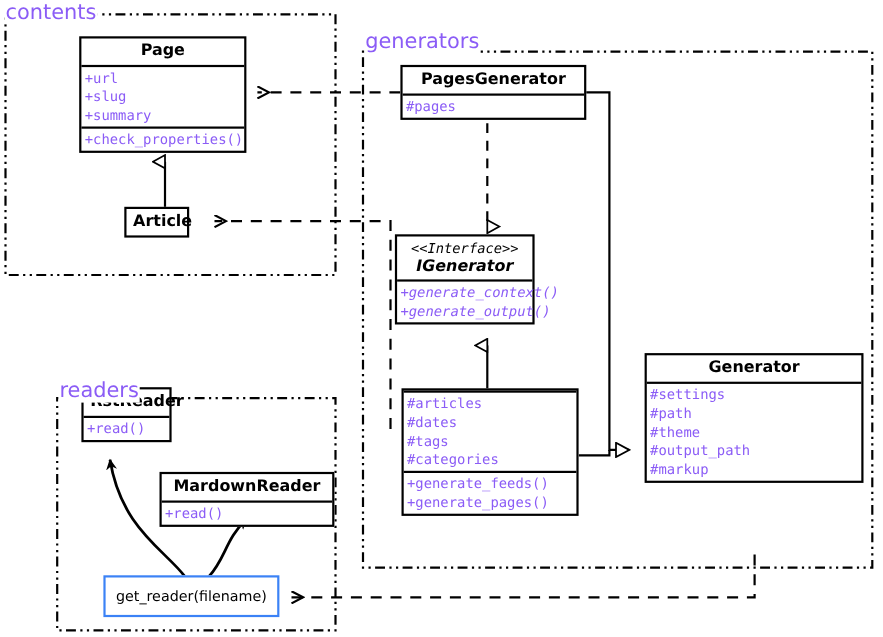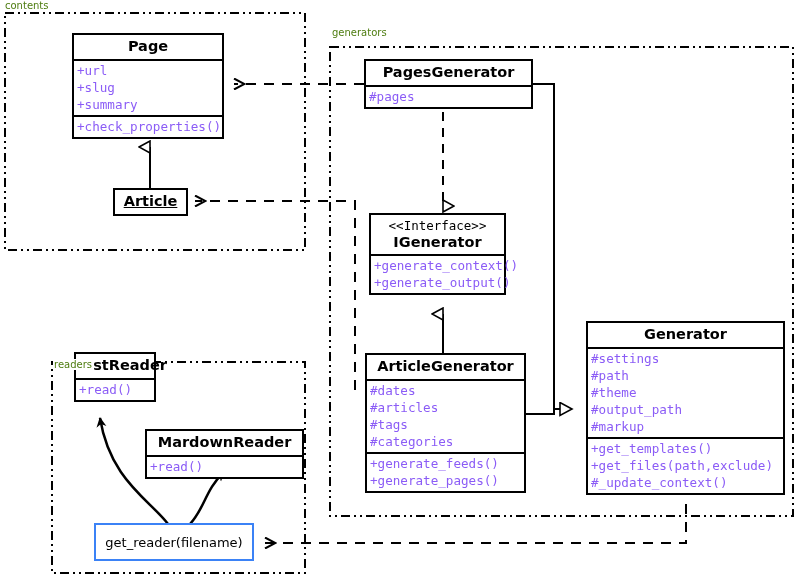--- a/index.html
+++ b/index.html
@@ -73,22 +73,22 @@
   }
   .uml-simple-label {
     font-family: "DejaVu Sans", sans-serif;
     font-size: 13px;
     white-space: nowrap;
   }
   
   .pkg-label {
     position: absolute;
     font-family: "DejaVu Sans", sans-serif;
-    font-size: 10px;
-    color: #4d7c0f;
+    font-size: 19px;
+    color: #8b5cf6;
     background: #ffffff;
     z-index: 6;
     white-space: nowrap;
     padding: 0 1px;
   }
 </style>
 </head>
 <body>
 
 <div id="canvas">
@@ -155,84 +155,78 @@
       <path d="M 168 524 C 150 500 110 480 100 418" marker-end="url(#solid-arrow)"></path>
     </g>
 
     <g stroke="#000000" stroke-width="2.5" fill="none">
       <path d="M 190 524 C 205 508 205 490 224 472" marker-end="url(#solid-arrow)"></path>
     </g>
   </svg>
 
   <div class="pkg-label" style="left:4px; top:0px;">contents</div>
   <div class="pkg-label" style="left:331px; top:27px;">generators</div>
-  <div class="pkg-label" style="left:53px; top:359px;text-align:center;">readers</div>
+  <div class="pkg-label" style="left:53px; top:344px;text-align:center;">readers</div>
 
   <div class="uml-class" style="left:72px; top:33px; width:152px;">
     <div class="uml-name">Page</div>
     <div class="uml-compartment uml-divider">
       <div class="uml-member">+url</div>
       <div class="uml-member">+slug</div>
       <div class="uml-member">+summary</div>
     </div>
     <div class="uml-compartment uml-divider">
       <div class="uml-member">+check_properties()</div>
     </div>
   </div>
 
-  <div class="uml-class" style="left:113px; top:188px; width:75px;text-decoration:underline;">
+  <div class="uml-class" style="left:113px; top:188px; width:59px;">
     <div class="uml-name">Article</div>
   </div>
 
   <div class="uml-class" style="left:364px; top:59px; width:169px;">
     <div class="uml-name">PagesGenerator</div>
     <div class="uml-compartment uml-divider">
       <div class="uml-member">#pages</div>
     </div>
   </div>
 
-  <div class="uml-class" style="left:369px; top:213px; width:137px;">
+  <div class="uml-class" style="left:359px; top:213px; width:127px;font-style:italic;">
     <div class="uml-name">
       <span class="uml-stereotype">&lt;&lt;Interface&gt;&gt;</span>
       <span>IGenerator</span>
     </div>
     <div class="uml-compartment uml-divider">
       <div class="uml-member">+generate_context()</div>
       <div class="uml-member">+generate_output()</div>
     </div>
   </div>
 
   <div class="uml-class" style="left:365px; top:353px; width:161px;">
-    <div class="uml-name">ArticleGenerator</div>
-    <div class="uml-compartment uml-divider">
+    <div class="uml-compartment uml-divider">
+      <div class="uml-member">#articles</div>
       <div class="uml-member">#dates</div>
-      <div class="uml-member">#articles</div>
       <div class="uml-member">#tags</div>
       <div class="uml-member">#categories</div>
     </div>
     <div class="uml-compartment uml-divider">
       <div class="uml-member">+generate_feeds()</div>
       <div class="uml-member">+generate_pages()</div>
     </div>
   </div>
 
   <div class="uml-class" style="left:586px; top:321px; width:199px;">
     <div class="uml-name">Generator</div>
     <div class="uml-compartment uml-divider">
       <div class="uml-member">#settings</div>
       <div class="uml-member">#path</div>
       <div class="uml-member">#theme</div>
       <div class="uml-member">#output_path</div>
       <div class="uml-member">#markup</div>
     </div>
-    <div class="uml-compartment uml-divider">
-      <div class="uml-member">+get_templates()</div>
-      <div class="uml-member">+get_files(path,exclude)</div>
-      <div class="uml-member">#_update_context()</div>
-    </div>
   </div>
 
   <div class="uml-class" style="left:74px; top:352px; width:82px;">
     <div class="uml-name">RstReader</div>
     <div class="uml-compartment uml-divider">
       <div class="uml-member">+read()</div>
     </div>
   </div>
 
   <div class="uml-class" style="left:145px; top:429px; width:159px;">

